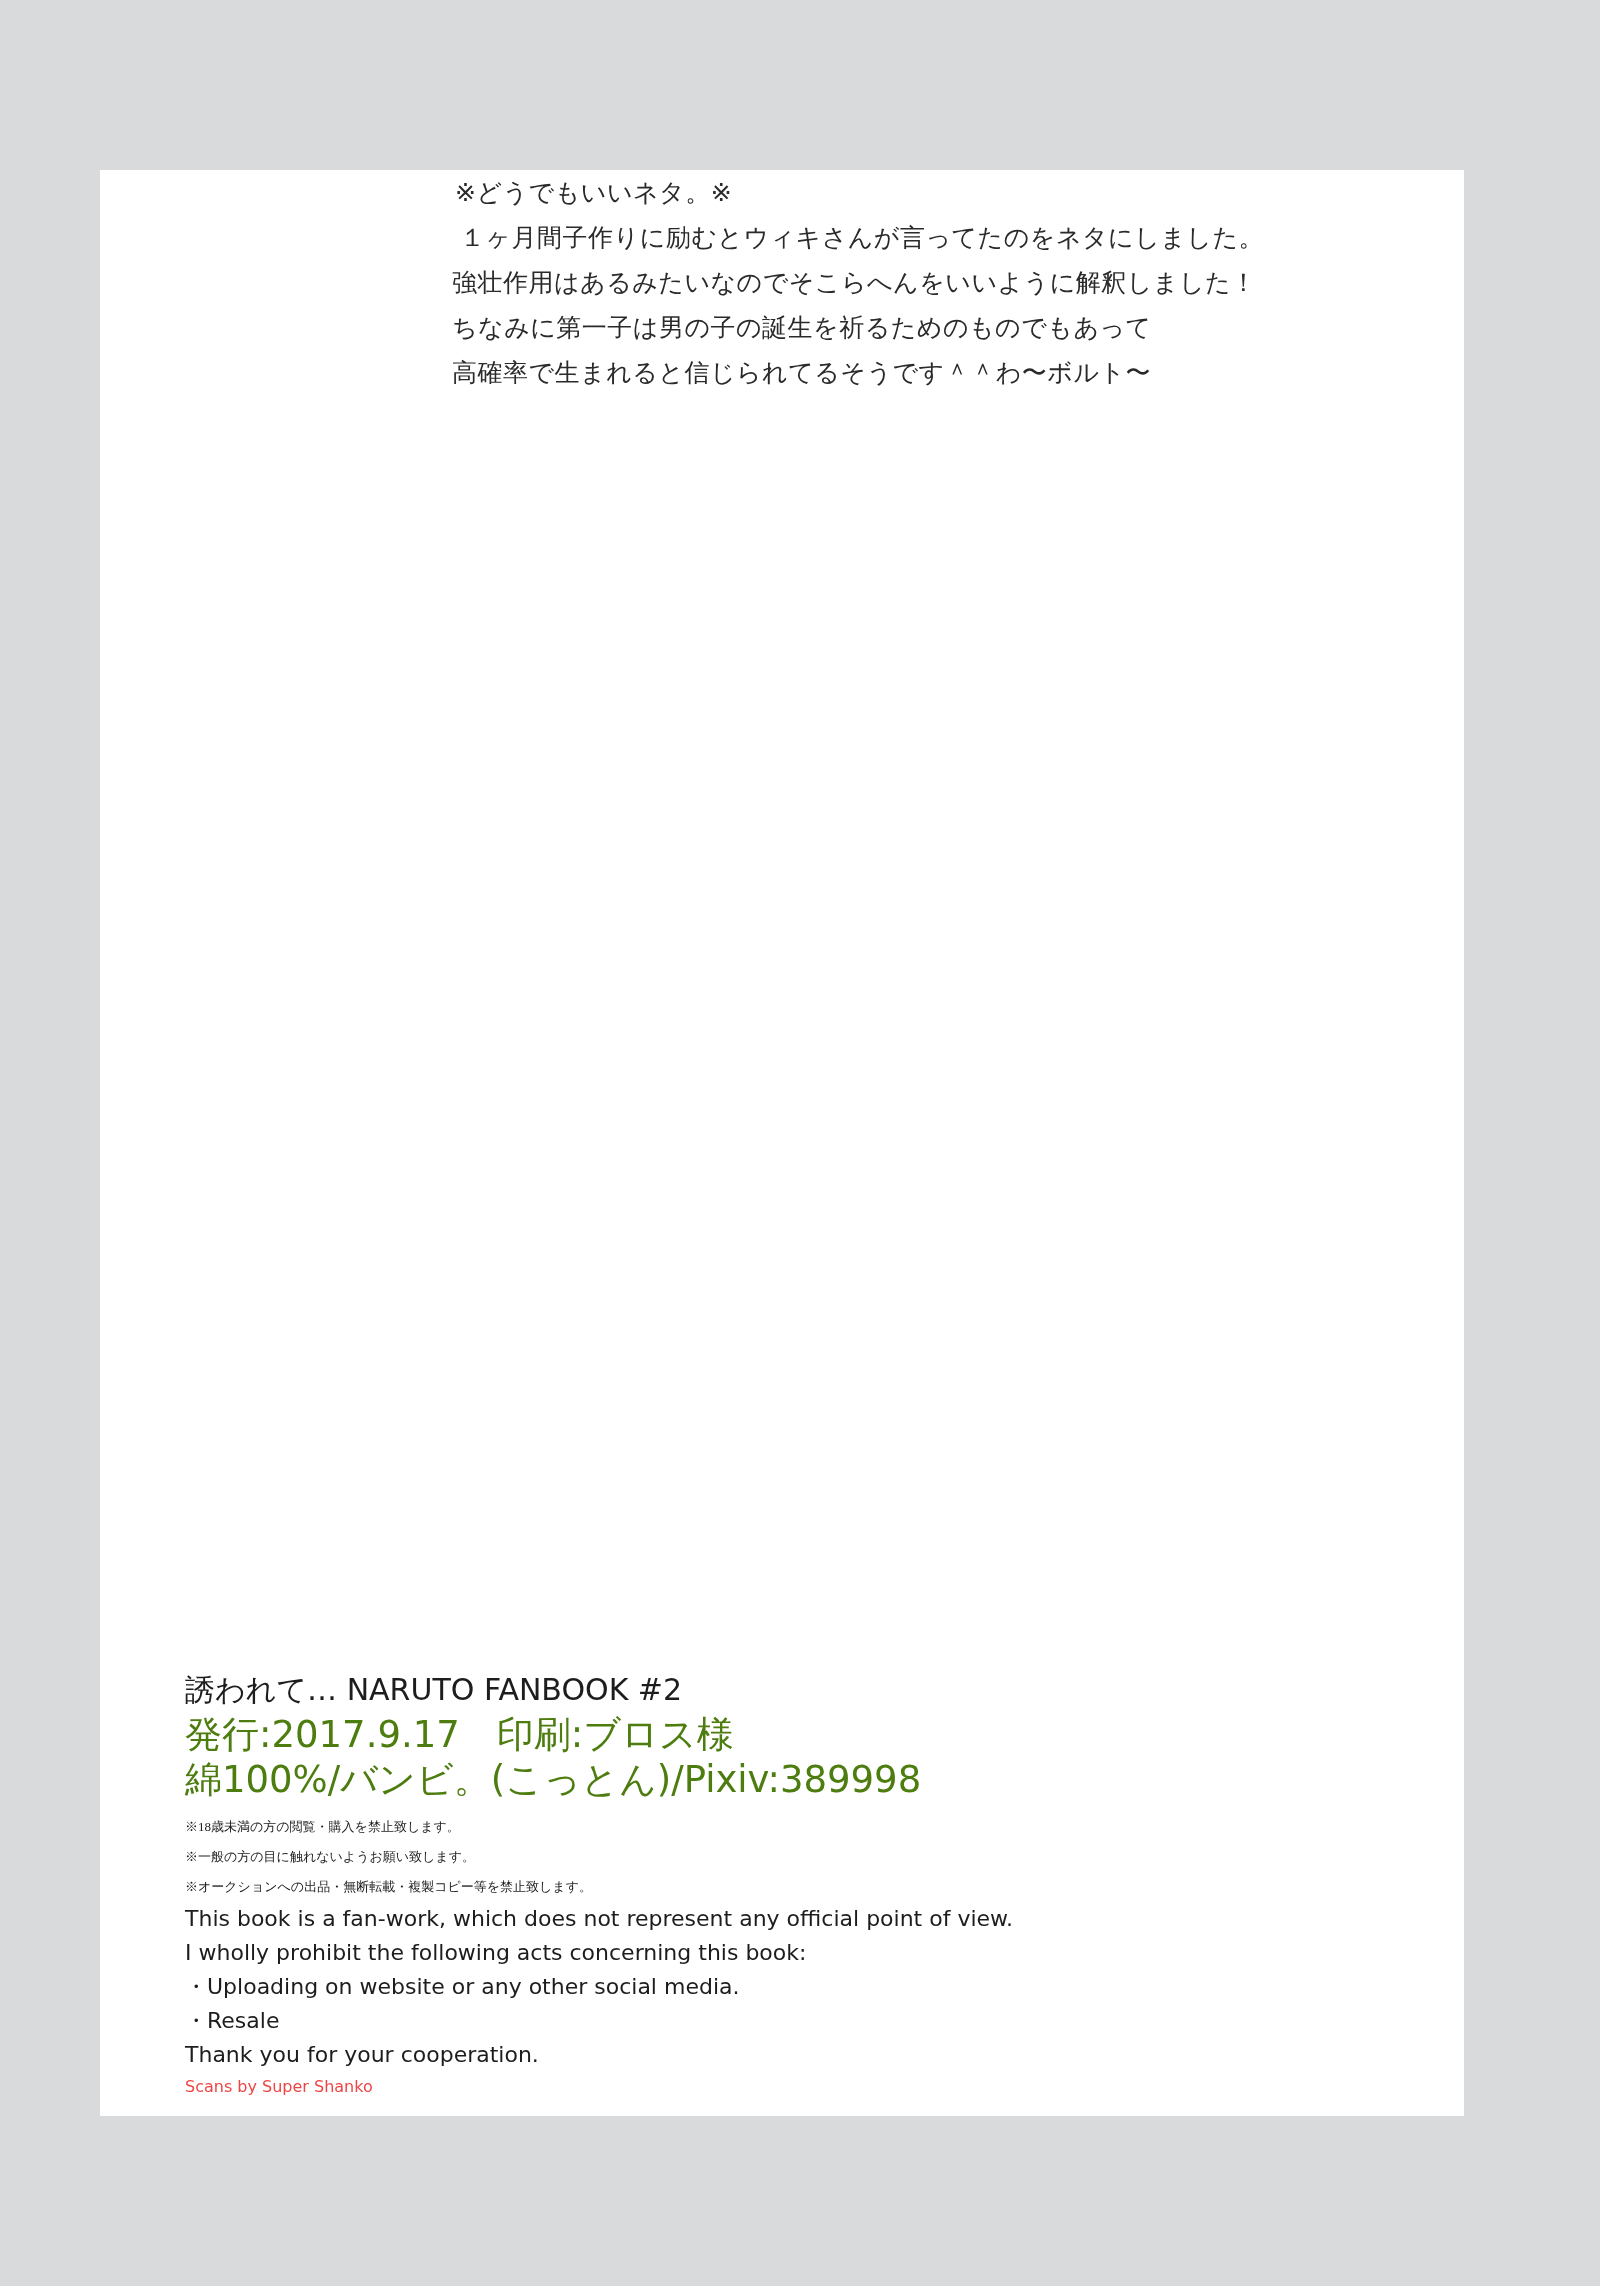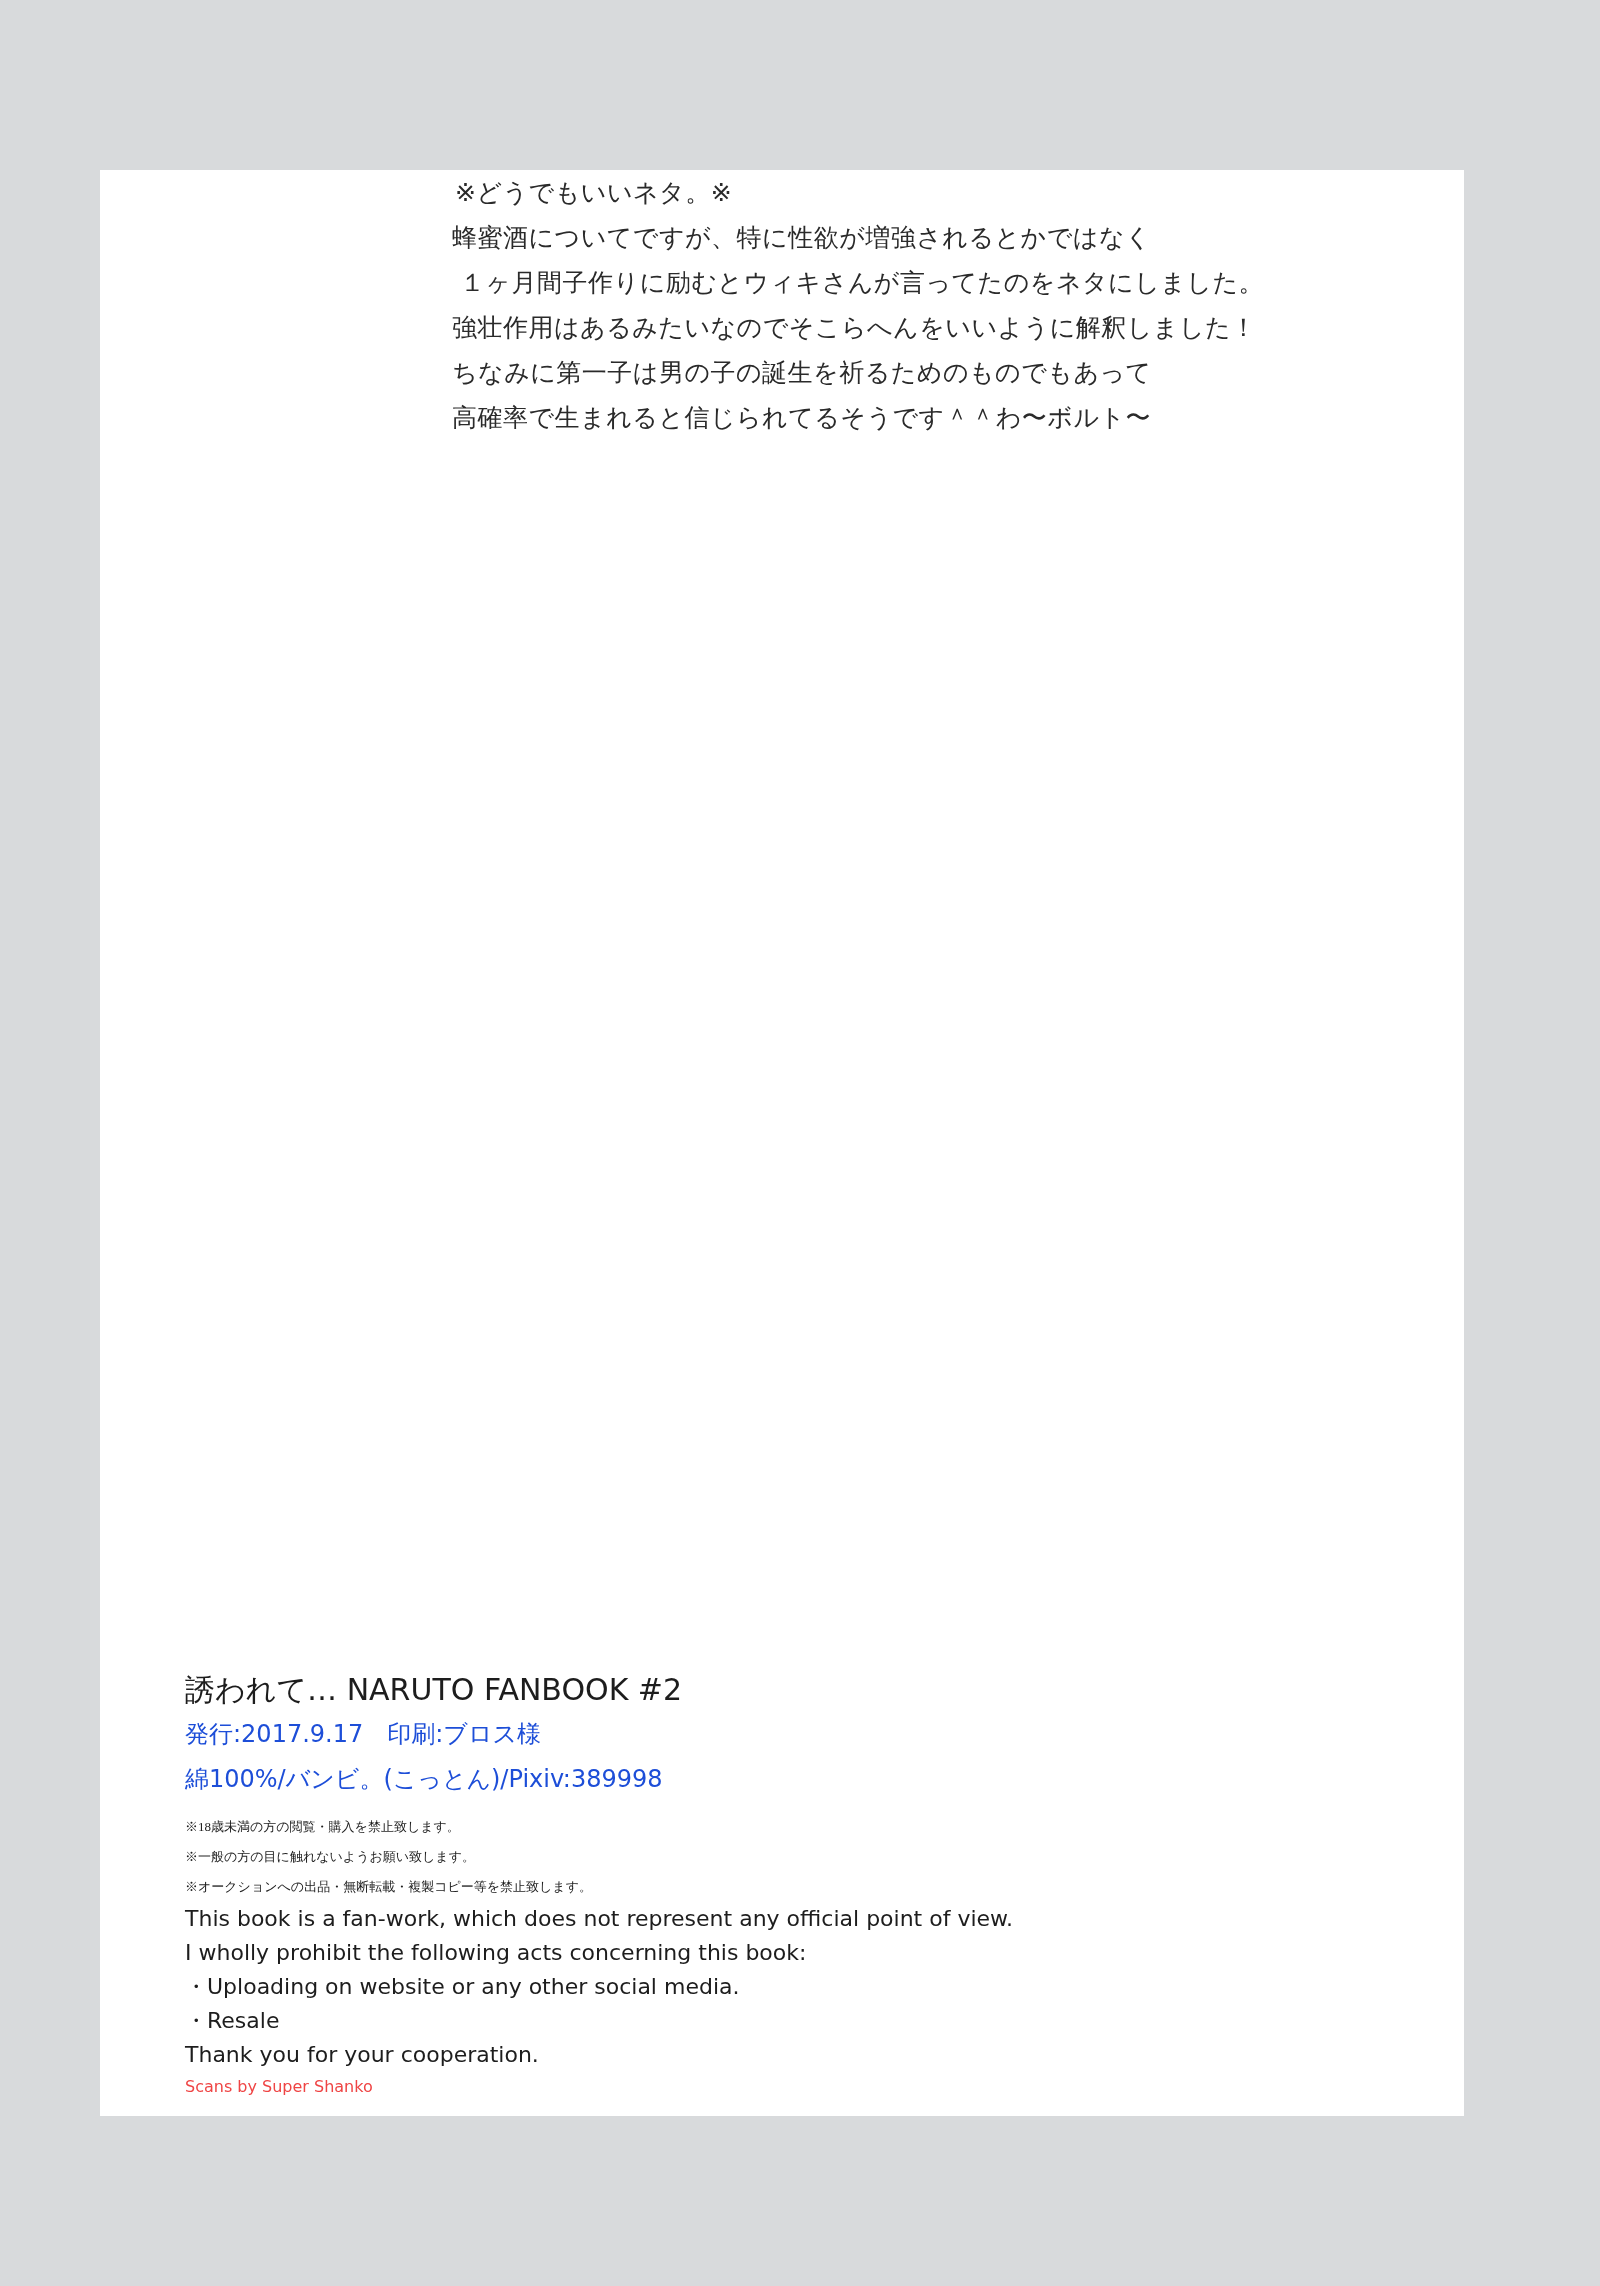--- a/index.html
+++ b/index.html
@@ -55,23 +55,23 @@
   }
   .colo-title {
     font-family: "DejaVu Sans", sans-serif;
     font-size: 30px;
     line-height: 45px;
     color: #1d1d1d;
     white-space: pre;
   }
   .colo-sub {
     font-family: "DejaVu Sans", sans-serif;
-    font-size: 24px;
+    font-size: 37px;
     line-height: 45px;
-    color: #1d4ed8;
+    color: #4d7c0f;
     white-space: pre;
   }
   .colo-rules {
     margin-top: 10px;
   }
   .colo-rule {
     font-family: Liberation Serif, serif;
     font-size: 13px;
     line-height: 30px;
     color: #1d1d1d;
@@ -96,21 +96,20 @@
     white-space: pre;
   }
 </style>
 </head>
 <body>
 
 <div class="page">
 
   <div class="note-block">
     <div class="note-line nl-0">※どうでもいいネタ。※</div>
-    <div class="note-line nl-1">蜂蜜酒についてですが、特に性欲が増強されるとかではなく</div>
     <div class="note-line nl-3">１ヶ月間子作りに励むとウィキさんが言ってたのをネタにしました。</div>
     <div class="note-line nl-4">強壮作用はあるみたいなのでそこらへんをいいように解釈しました！</div>
     <div class="note-line nl-5">ちなみに第一子は男の子の誕生を祈るためのものでもあって</div>
     <div class="note-line nl-6">高確率で生まれると信じられてるそうです＾＾わ〜ボルト〜</div>
   </div>
 
   <div class="colophon">
     <div class="colo-title">誘われて… NARUTO FANBOOK #2</div>
     <div class="colo-sub">発行:2017.9.17　印刷:ブロス様</div>
     <div class="colo-sub">綿100%/バンビ。(こっとん)/Pixiv:389998</div>

